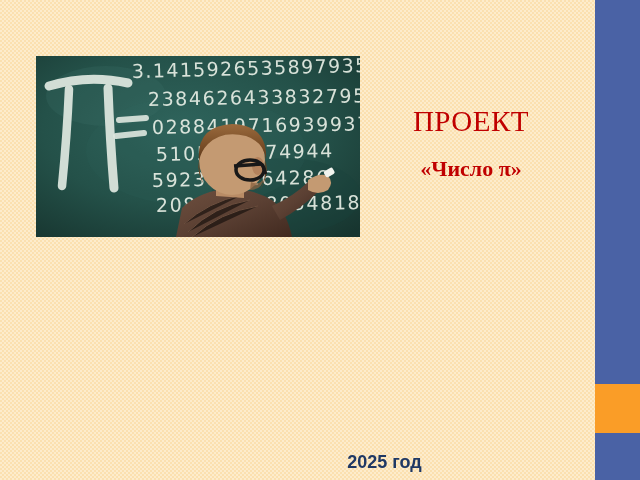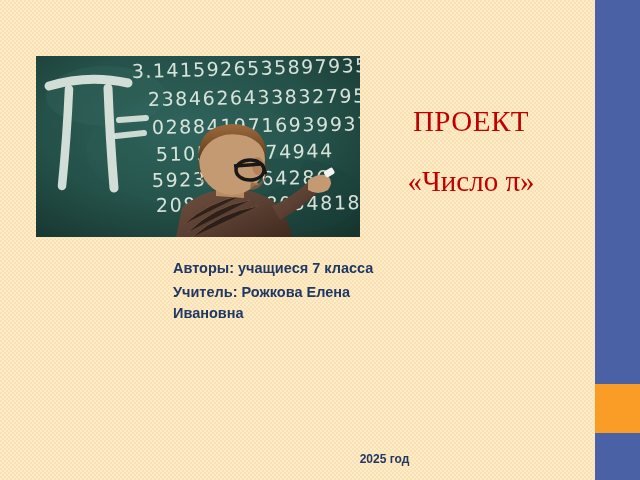--- a/index.html
+++ b/index.html
@@ -63,24 +63,24 @@
     color: #c00000;
   }
   #title-line-1 {
     font-size: 29px;
     line-height: 36px;
     letter-spacing: 0.5px;
     font-weight: 400;
     font-family: Liberation Serif, serif;
   }
   #title-line-2 {
-    font-size: 29px;
+    font-size: 22px;
     line-height: 36px;
-    font-weight: normal;
-    margin-top: 24px;
+    font-weight: bold;
+    margin-top: 12px;
   }
 
   
   #subtitle-block {
     position: absolute;
     left: 173px;
     top: 258px;
     width: 235px;
     color: #1f3864;
     font-size: 14.5px;
@@ -91,21 +91,21 @@
   #subtitle-line-2 { margin-top: 3px !important; }
 
   
   #year-block {
     position: absolute;
     left: 160px;
     top: 452px;
     width: 449px;
     text-align: center;
     color: #1f3864;
-    font-size: 12px;
+    font-size: 18px;
     font-weight: bold;
   }
 </style>
 </head>
 <body>
 
 <div id="slide">
 
   <div id="right-bar"></div>
   <div id="right-bar-accent"></div>
@@ -197,20 +197,16 @@
         </g>
       </g>
     </svg>
   </div>
 
   <div id="title-block">
     <div id="title-line-1">ПРОЕКТ</div>
     <div id="title-line-2">«Число π»</div>
   </div>
 
-  <div id="subtitle-block">
-    <p id="subtitle-line-1">Авторы: учащиеся 7 класса</p>
-    <p id="subtitle-line-2">Учитель: Рожкова Елена Ивановна</p>
-  </div>
 
   <div id="year-block">2025 год</div>
 
 </div>
 
 </body></html>

